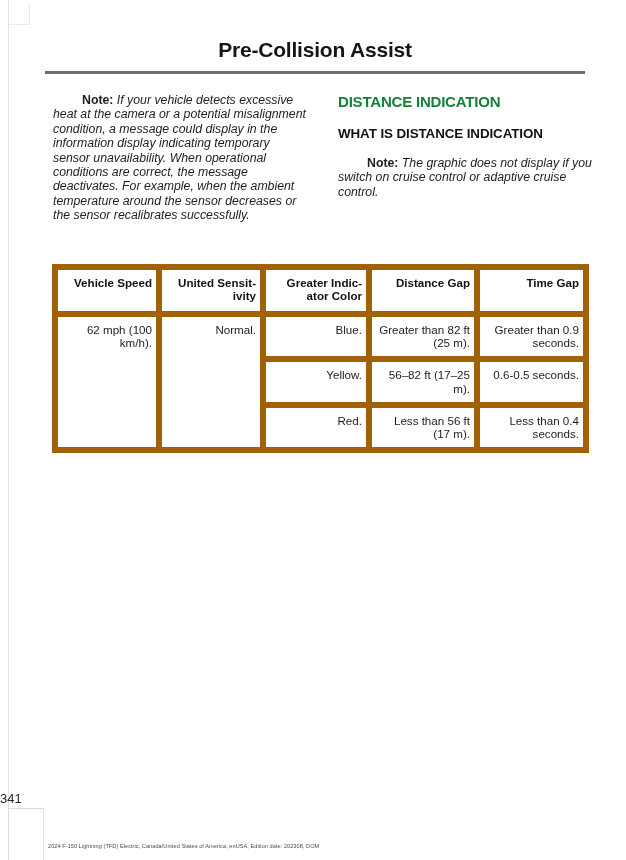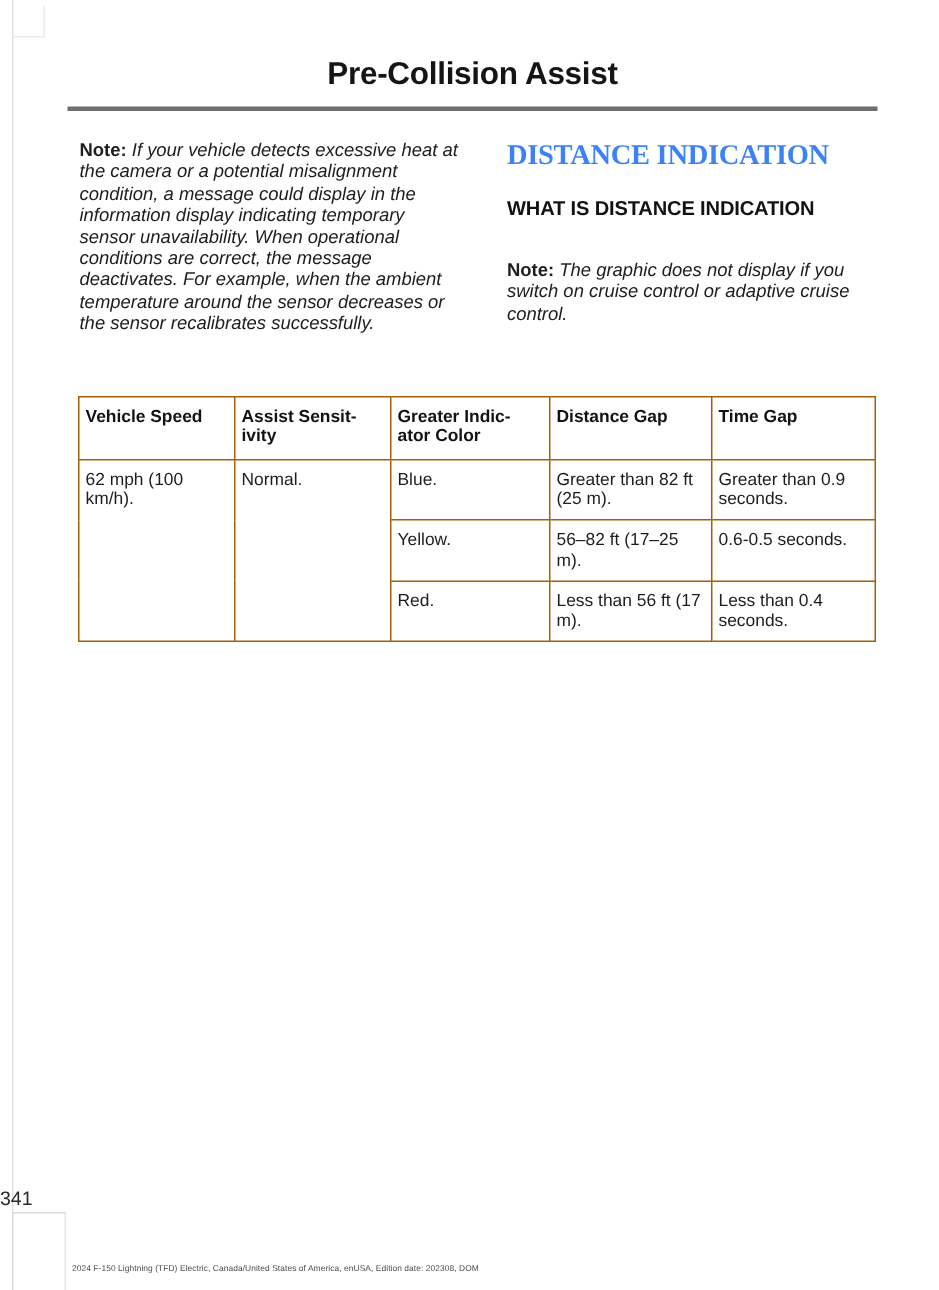--- a/index.html
+++ b/index.html
@@ -89,35 +89,35 @@
     font-size: 12.3px;
     line-height: 14.4px;
     font-style: italic;
     color: #1d1d1d;
     margin: 0;
     text-align: left;
   }
   .note-label {
     font-style: normal;
     font-weight: bold;
+    margin-left: 29px;
   }
 
   .h1 {
-    font-size: 19px;
+    font-size: 15px;
     font-weight: bold;
     letter-spacing: -0.2px;
     margin: 0 0 16px 0;
-    color: #3b82f6;
-    font-family: Liberation Serif, serif;
+    color: #15803d;
   }
   .h2 {
     font-size: 13.4px;
     font-weight: bold;
     letter-spacing: -0.1px;
-    margin: 0 0 27px 0;
+    margin: 0 0 15px 0;
     color: #121212;
   }
   .body-para {
     font-size: 12.3px;
     line-height: 14.4px;
     margin: 0 0 11px 0;
     color: #1d1d1d;
   }
 
   
@@ -126,22 +126,22 @@
     left: 52px;
     top: 264px;
     width: 531px;
     border-collapse: collapse;
     table-layout: fixed;
     font-size: 11.6px;
     color: #1d1d1d;
   }
   .spec-table th,
   .spec-table td {
-    border: 1px solid #a16207;
-    text-align: left;
+    border: 6px solid #a16207;
+    text-align: right;
     vertical-align: top;
     padding: 6px 4px 7px 4px;
     line-height: 13.2px;
   }
   .spec-table th {
     font-weight: bold;
     font-size: 11.6px;
     color: #121212;
     height: 28px;
   }
@@ -205,21 +205,21 @@
     <colgroup>
       <col class="col-w1">
         <col class="col-w2">
         <col class="col-w3">
         <col class="col-w4">
         <col class="col-w5">
     </colgroup>
     <thead>
       <tr>
         <th>Vehicle Speed</th>
-        <th>Assist Sensit-ivity</th>
+        <th>United Sensit-ivity</th>
         <th>Greater Indic-ator Color</th>
         <th>Distance Gap</th>
         <th>Time Gap</th>
       </tr>
     </thead>
     <tbody>
       <tr>
         <td class="rowspan-cell" rowspan="3">62 mph (100 km/h).</td>
         <td class="rowspan-cell" rowspan="3">Normal.</td>
         <td>Blue.</td>

